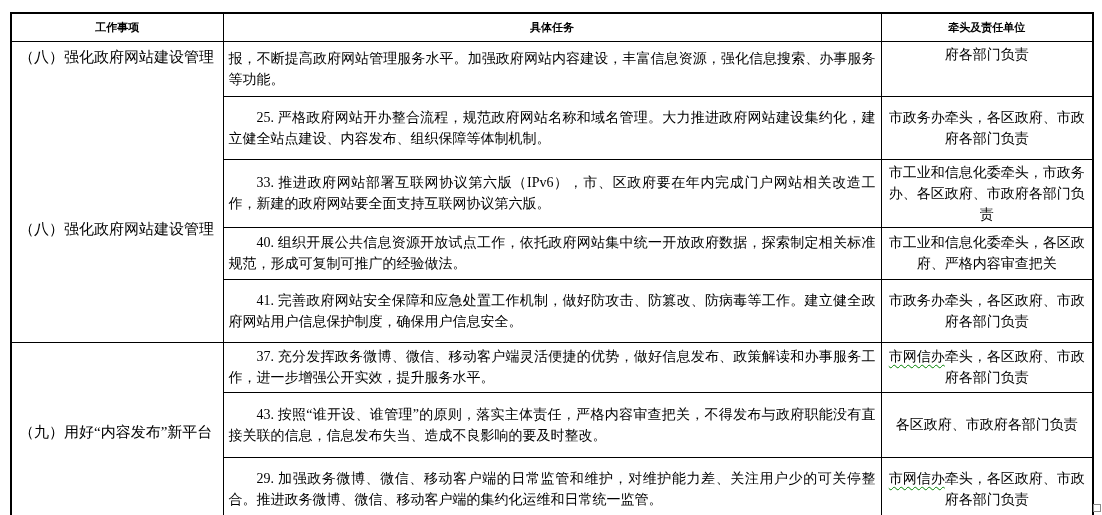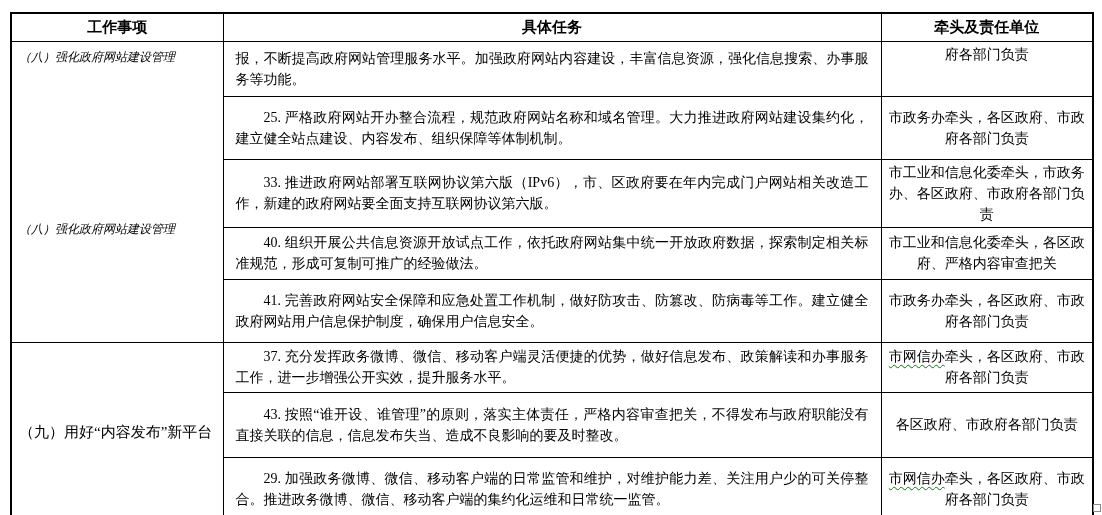--- a/index.html
+++ b/index.html
@@ -1,27 +1,27 @@
 <!DOCTYPE html>
 <html><head>
 <meta charset="utf-8">
 <style>
   html,body{margin:0;padding:0;background:#ffffff;}
   .page{position:relative;width:1102px;height:515px;background:#fff;overflow:hidden;
         font-family:"Liberation Serif","DejaVu Serif",serif;color:#000;}
   table.doc{position:absolute;left:10px;top:12px;width:1082px;border-collapse:collapse;
         table-layout:fixed;border:2px solid #000;}
   th,td{border:1px solid #000;box-sizing:border-box;}
-  th{font-size:15px;font-weight:bold;text-align:center;padding:2px 3px;height:26px;}
-  td.task{font-size:14px;line-height:21px;text-align:justify;vertical-align:middle;padding:2px 12px;}
+  th{font-size:11px;font-weight:bold;text-align:center;padding:2px 3px;height:26px;}
+  td.task{font-size:14px;line-height:21px;text-align:justify;vertical-align:middle;padding:2px 5px;}
   td.task .para{text-indent:2em;}
   td.task.cont .para{text-indent:0;}
   td.unit{font-size:14px;line-height:21px;vertical-align:middle;padding:2px 5px;text-align:center;}
   td.unit.top{vertical-align:top;}
-  td.sec{font-size:12px;line-height:22px;vertical-align:top;position:relative;padding:4px 7px;font-style:italic;}
+  td.sec{font-size:15px;line-height:22px;vertical-align:top;position:relative;padding:4px 7px;}
   .sec-mid{position:absolute;top:176px;left:7px;right:7px;}
   td.sec9{font-size:15px;line-height:22px;vertical-align:middle;padding:2px 7px;}
   .wavy{text-decoration-line:underline;text-decoration-style:wavy;
         text-decoration-color:#008000;text-decoration-thickness:1px;text-underline-offset:3px;margin-top:39px;}
   .handle{position:absolute;left:1093px;top:504px;width:6px;height:6px;
         border:1px solid #8a8a8a;background:#fff;}
 </style>
 </head>
 <body>
 

